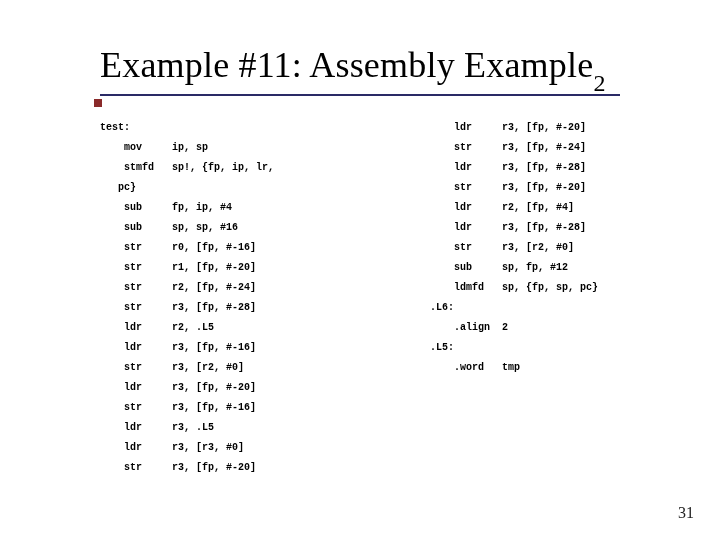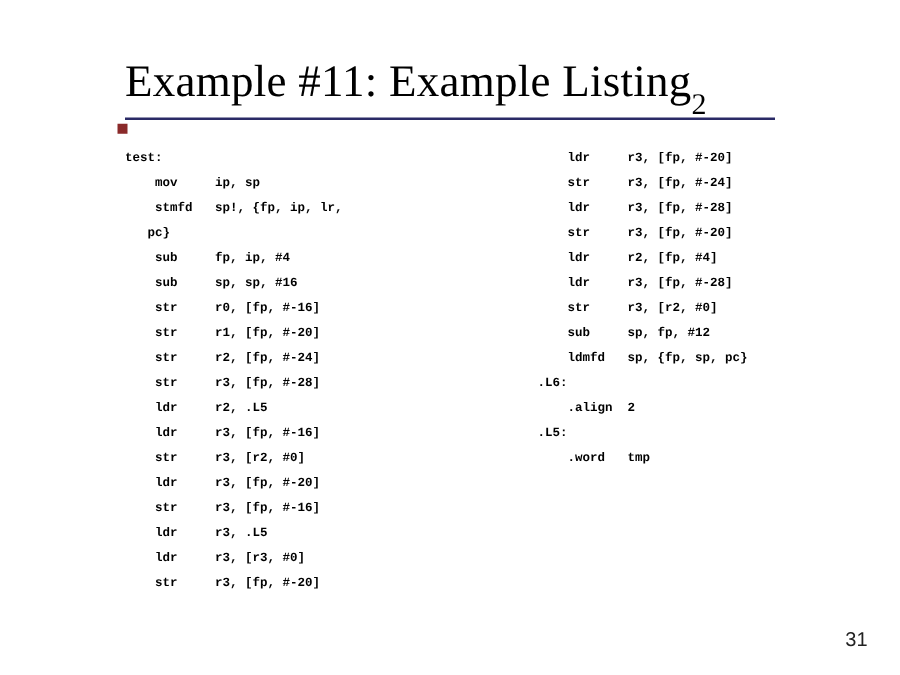--- a/index.html
+++ b/index.html
@@ -65,32 +65,32 @@
   }
   .col-right {
     position: absolute;
     left: 330px;
     top: 0;
   }
   .pagenum {
     position: absolute;
     right: 26px;
     bottom: 18px;
-    font-family: Liberation Sans, sans-serif;
+    font-family: Liberation Serif, serif;
     font-size: 16px;
     color: #222;
   }
 </style>
 </head>
 <body>
 
 <div class="slide">
 
   <div class="title">
-    <span>Example #11: Example Listing</span><span class="sub">2</span>
+    <span>Example #11: Assembly Example</span><span class="sub">2</span>
   </div>
   <div class="title-rule"></div>
   <div class="title-tick"></div>
 
   <div class="code">
     <div class="col-left">test:
     mov     ip, sp
     stmfd   sp!, {fp, ip, lr,
    pc}
     sub     fp, ip, #4

